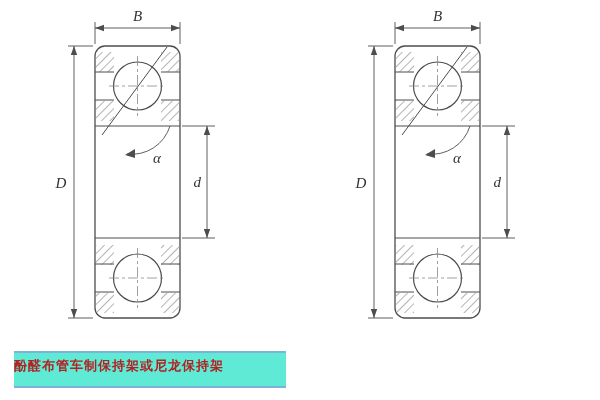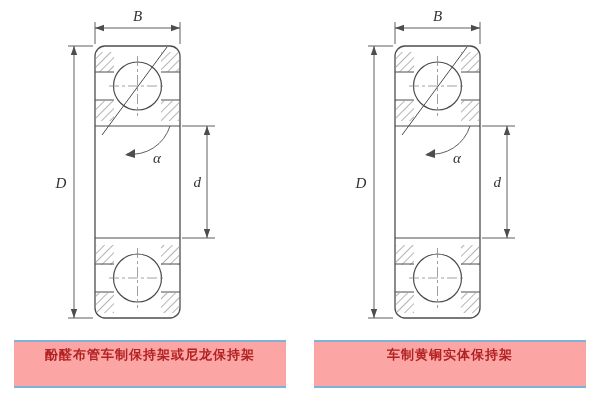--- a/index.html
+++ b/index.html
@@ -2,25 +2,25 @@
 <html><head>
 <meta charset="utf-8">
 <style>
   html,body{margin:0;padding:0;background:#ffffff;}
   body{font-family:"Liberation Sans",sans-serif;}
   .page{width:600px;height:400px;background:#ffffff;display:flex;overflow:hidden;}
   .figure{width:300px;height:400px;position:relative;display:flex;justify-content:center;align-items:flex-start;}
   svg.diagram{margin-top:8px;display:block;}
   .caption{
     position:absolute;left:14px;right:14px;bottom:12px;
-    background:#fca5a5;
+    background:#5eead4;
     border-top:2px solid #7fb2d9;
     border-bottom:2px solid #7fb2d9;
-    text-align:center;
-    padding:4px 0 22px 0;
+    text-align:left;
+    padding:4px 0 11px 0;
     color:#b22222;
     font-weight:bold;
     font-size:13px;
     letter-spacing:1px;
     white-space:nowrap;
   }
   .dimtext{font-family:"Liberation Serif",serif;font-style:italic;font-size:15px;fill:#333333;}
   .outline{stroke:#4d4d4d;stroke-width:1.3;fill:none;}
   .detail{stroke:#4d4d4d;stroke-width:1;fill:none;}
   .dim{stroke:#4d4d4d;stroke-width:0.9;fill:none;}
@@ -178,18 +178,15 @@
       <g>
         <line class="dim" x1="172" y1="118" x2="205" y2="118"></line>
         <line class="dim" x1="172" y1="230" x2="205" y2="230"></line>
         <line class="dim" x1="197" y1="118" x2="197" y2="230"></line>
         <polygon class="arrow" points="197,118 193.8,127 200.2,127"></polygon>
         <polygon class="arrow" points="197,230 193.8,221 200.2,221"></polygon>
         <text class="dimtext" x="191" y="179" text-anchor="end">d</text>
       </g>
     </svg>
 
-    <div class="caption">
-      <span>车制黄铜实体保持架</span>
-    </div>
   </div>
 
 </div>
 
 </body></html>

